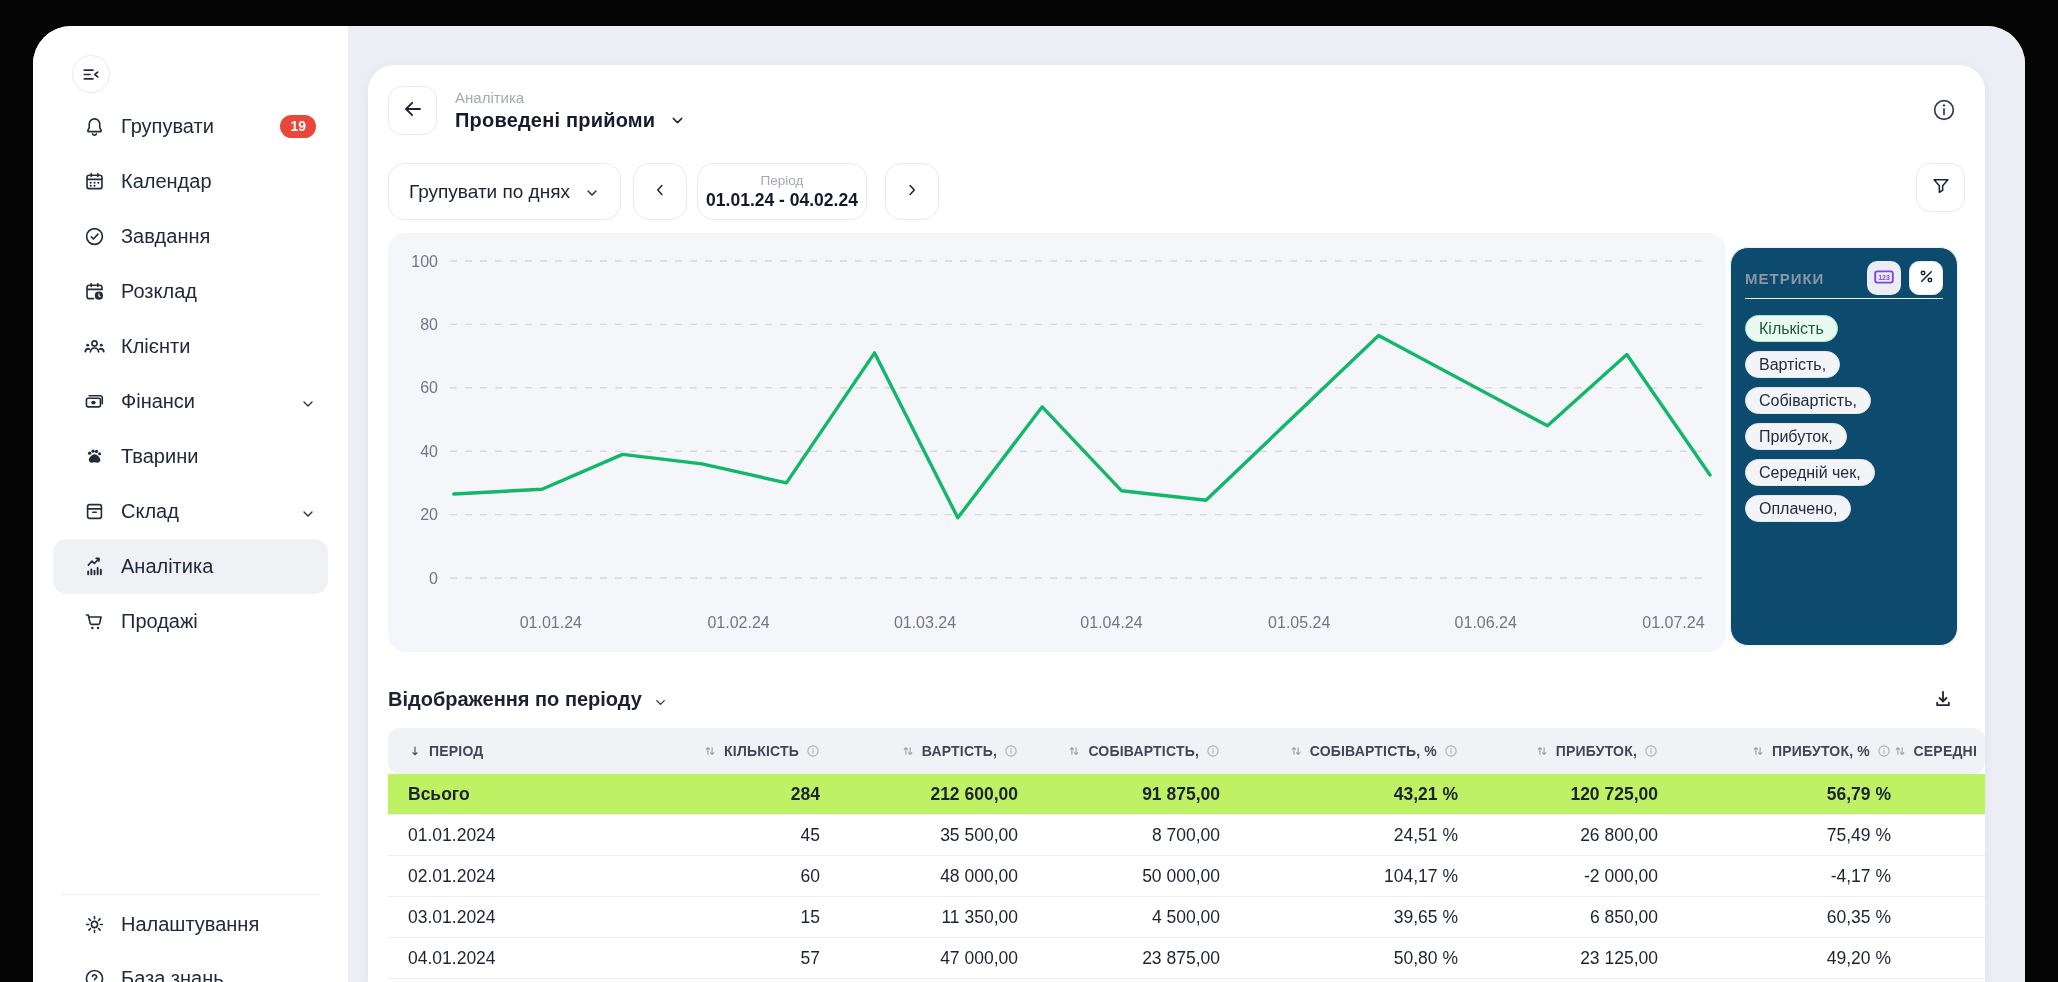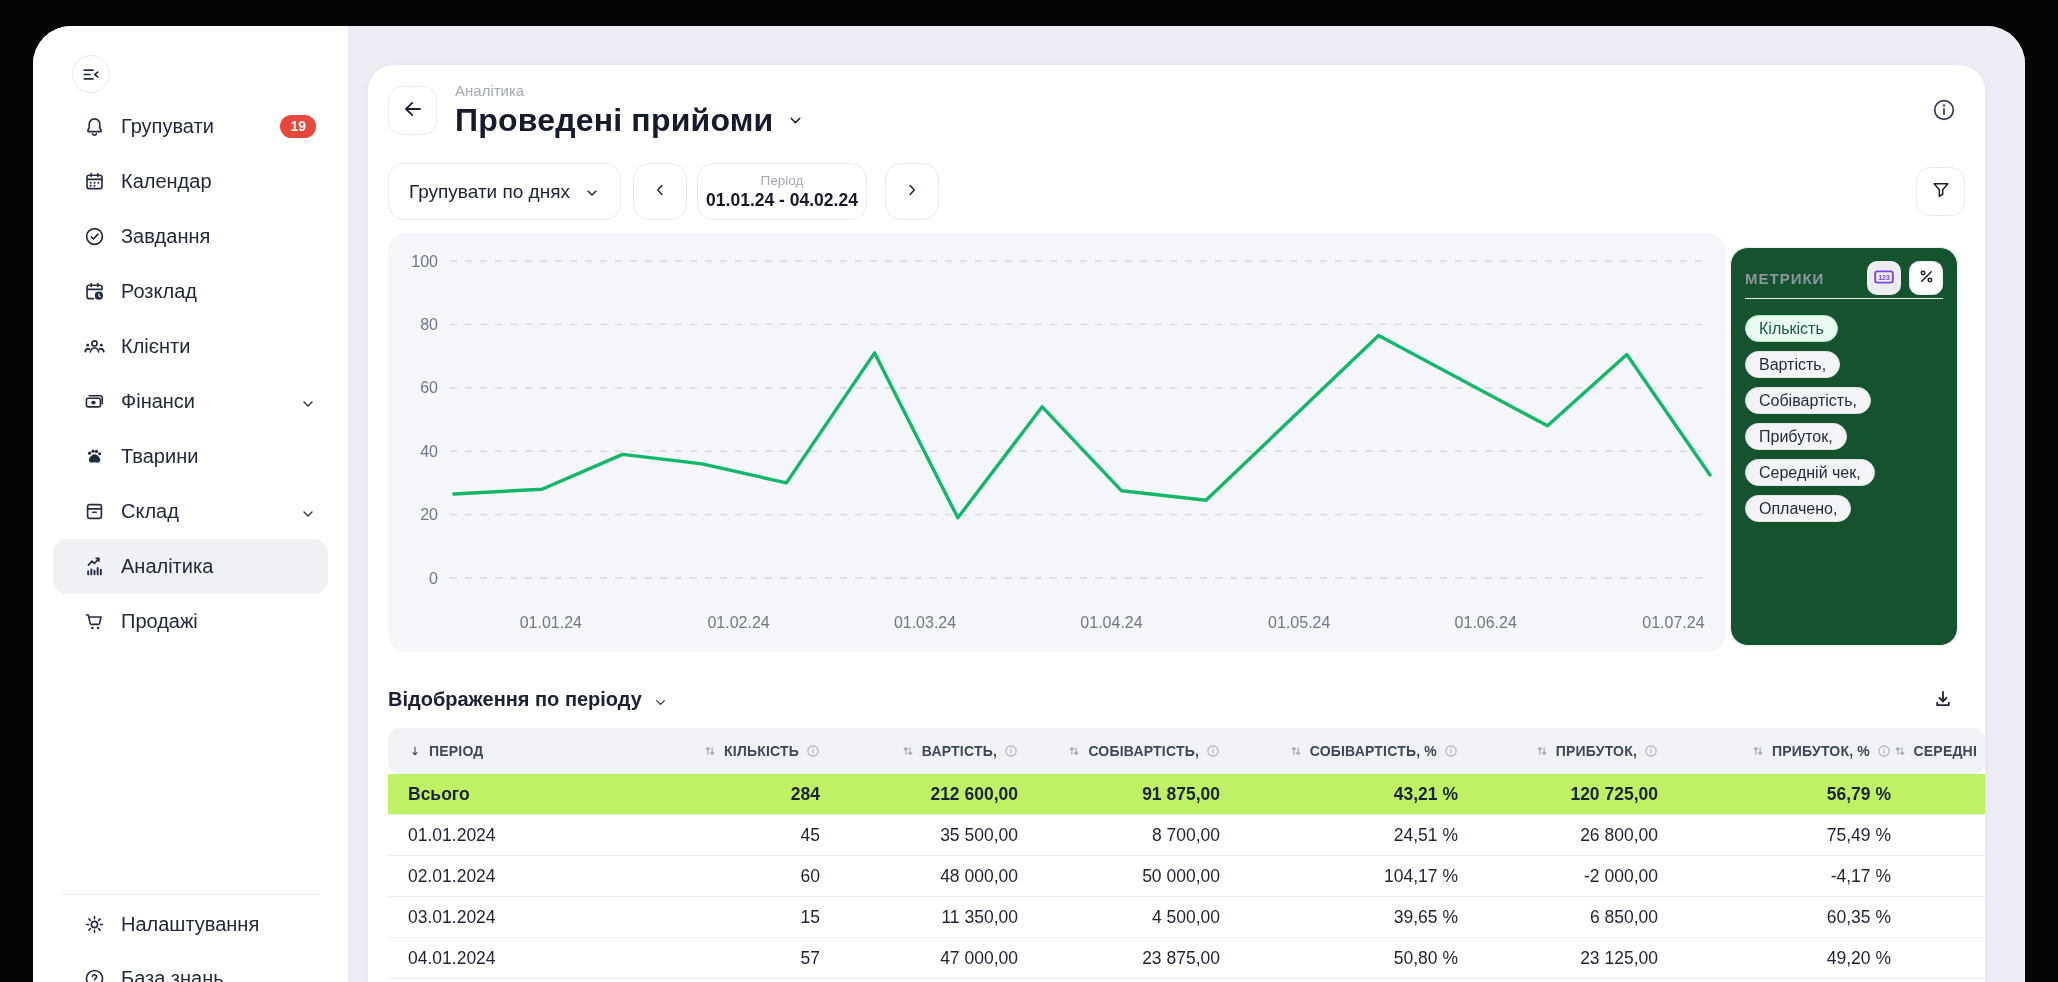--- a/index.html
+++ b/index.html
@@ -47,27 +47,27 @@
   .card-header { display:flex; align-items:center; gap:18px; height:50px; }
   .icon-btn {
     background:#fff; border:1px solid #e8eaef; border-radius:14px; display:flex;
     align-items:center; justify-content:center; cursor:pointer; color:#1c2433;
   }
   .back-btn { width:49px; height:49px; }
   .back-btn svg { width:24px; height:24px; }
   .title-block { display:flex; flex-direction:column; }
   .breadcrumb { font-size:15px; color:#a3a9b5; margin-bottom:3px; }
   .title-row { display:flex; align-items:center; gap:14px; cursor:pointer; }
-  .title-row h1 { font-size:32px; font-weight:700; color:#151a2d; letter-spacing:.2px; }
+  .title-row h1 { font-size:20px; font-weight:700; color:#151a2d; letter-spacing:.2px; }
   .title-chev { width:17px; height:17px; color:#1c2433; }
   .title-chev svg { width:100%; height:100%; }
   .header-info { margin-left:auto; margin-right:8px; width:26px; height:26px; color:#353e51; cursor:pointer; }
   .header-info svg { width:100%; height:100%; }
   
-  .toolbar { margin-top:28px; display:flex; align-items:center; height:57px; }
+  .toolbar { margin-top:28px; display:flex; align-items:flex-start; height:57px; }
   .group-btn {
     height:57px; padding:0 20px; border-radius:16px; border:1px solid #e8eaef; background:#fff;
     display:flex; align-items:center; gap:14px; font-size:19px; font-weight:500; color:#1b2233;
     font-family:inherit; cursor:pointer;
   }
   .group-btn .side-chev { margin-left:0; color:#1c2433; }
   .nav-btn { width:54px; height:57px; border-radius:16px; }
   .nav-btn svg { width:18px; height:18px; }
   .nav-btn.prev { margin-left:12px; }
   .nav-btn.next { margin-left:18px; }
@@ -82,21 +82,21 @@
   .filter-btn svg { width:22px; height:22px; }
   
   .chart-row { margin-top:13px; position:relative; height:419px; }
   .chart-panel {
     position:absolute; left:0; top:0; width:1338px; height:419px;
     background:#f5f6f9; border-radius:18px; overflow:hidden;
   }
   .chart-panel svg { display:block; width:100%; height:100%; }
   .metrics-panel {
     position:absolute; left:1342px; top:14px; width:228px; height:399px;
-    background:#14532d; border:1px solid #f0f1f5; border-radius:18px; padding:12px 14px;
+    background:#0c4a6e; border:1px solid #f0f1f5; border-radius:18px; padding:12px 14px;
     box-shadow:0 1px 4px rgba(25,30,50,.04);
   }
   .metrics-head { display:flex; align-items:center; height:36px; }
   .metrics-title { font-size:15px; font-weight:600; letter-spacing:1px; color:#8e95a4; }
   .mode-btn {
     width:34px; height:34px; border-radius:10px; display:flex; align-items:center; justify-content:center;
     cursor:pointer; border:none; background:none;
   }
   .mode-123 { margin-left:auto; background:#ecedf2; }
   .mode-123 svg { width:24px; height:24px; }

